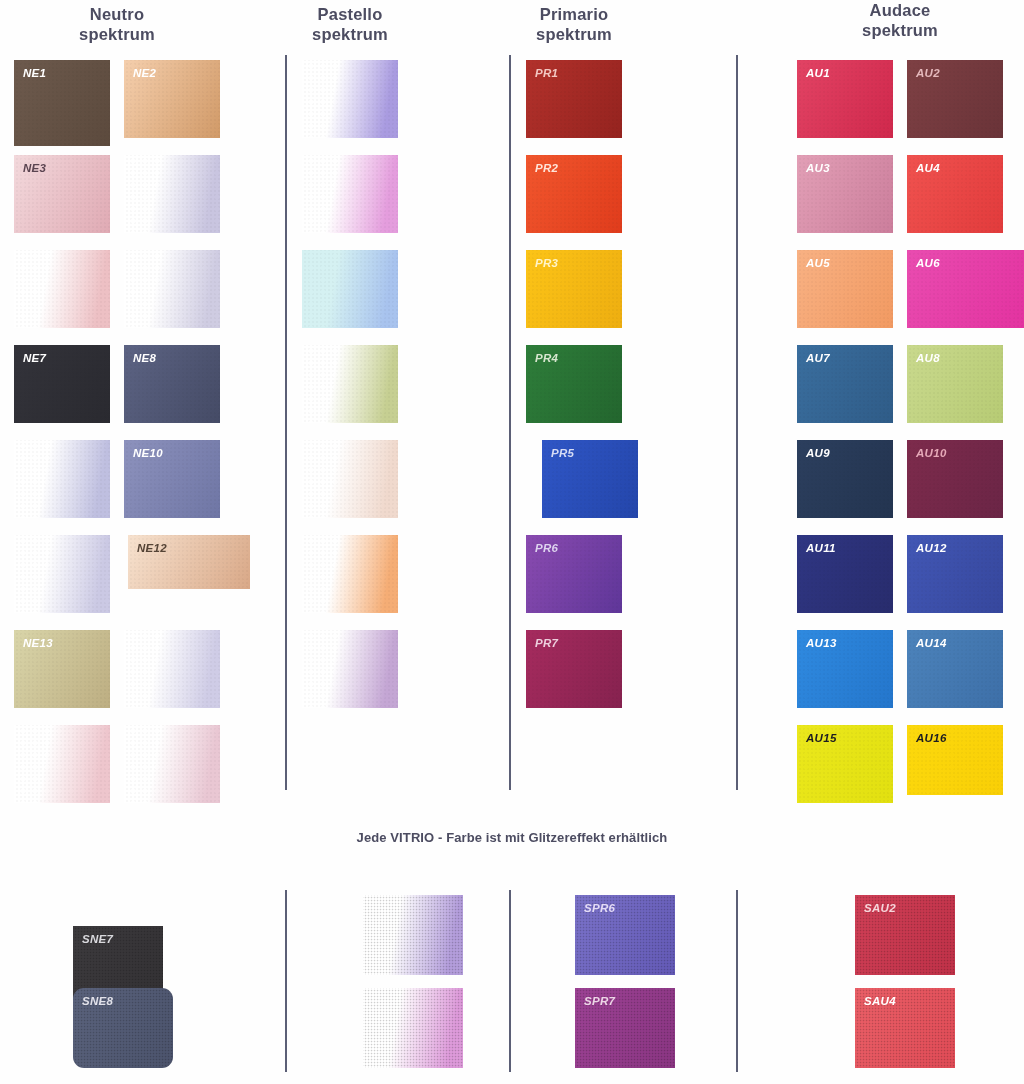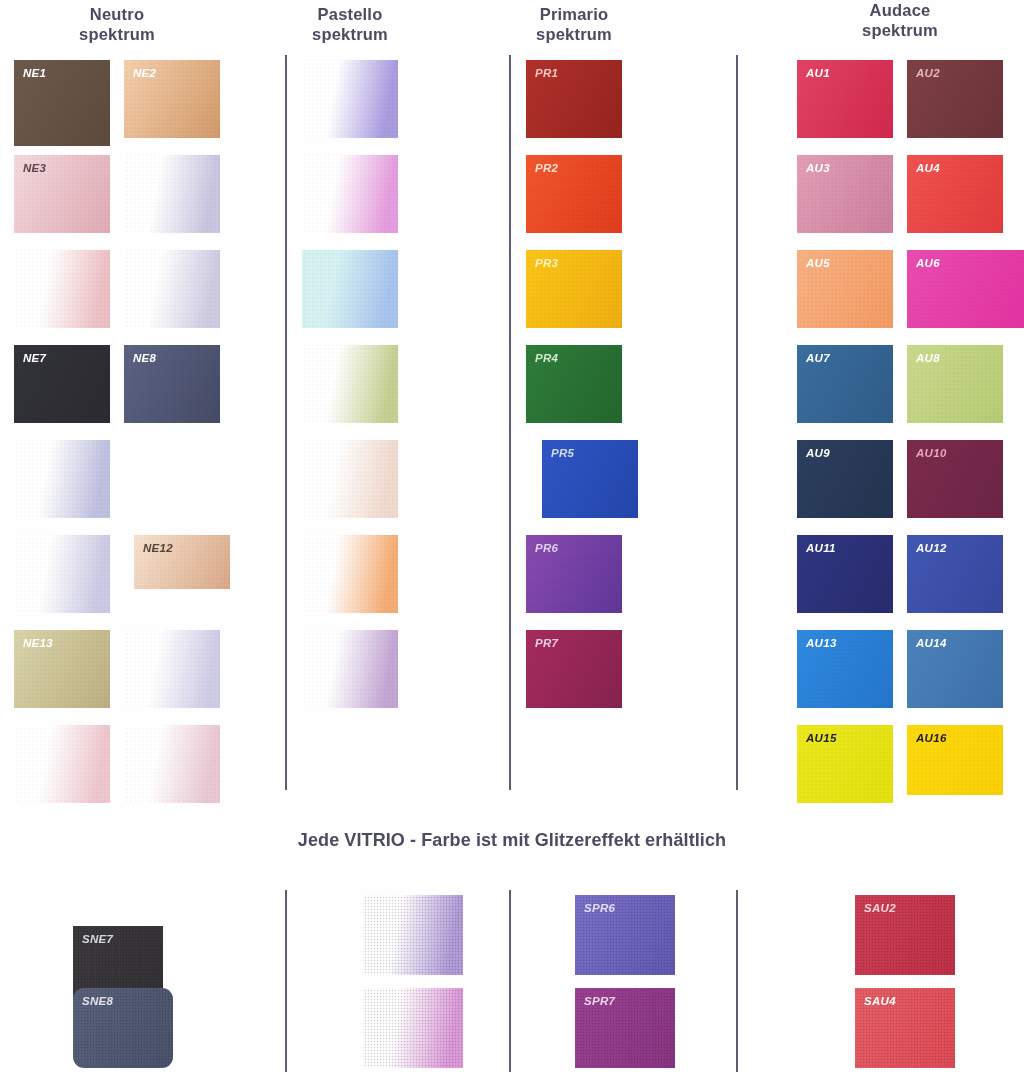--- a/index.html
+++ b/index.html
@@ -83,21 +83,21 @@
     background-size: 3px 3px, 3px 3px, 5px 5px;
     background-position: 0 0, 1px 1px, 2px 3px;
   }
 
   
   .banner {
     position: absolute;
     text-align: center;
     font-family: "Liberation Sans", sans-serif;
     font-weight: bold;
-    font-size: 18px;
+    font-size: 13px;
     color: #4c4c61;
     letter-spacing: .1px;
     white-space: nowrap;
   }
 </style>
 </head>
 <body>
 
 <div id="sheet">
     <div class="col-head" style="left: -6px; top: 4px; width: 246px; color: rgb(76, 76, 97);"><span>Neutro</span><span class="hl2">spektrum</span></div>
@@ -138,25 +138,30 @@
     </div>
     <div class="swatch" style="left: 124px; top: 345px; width: 96px; height: 78px;">
       <div class="fill" style="background: linear-gradient(118deg, rgb(92, 99, 131) 0%, rgb(69, 75, 102) 100%);"></div>
       <div class="grain"></div>
       <div class="lbl" style="color: rgb(255, 255, 255);">NE8</div>
     </div>
     <div class="swatch" style="left: 14px; top: 440px; width: 96px; height: 78px;">
       <div class="fill" style="background: linear-gradient(100deg, rgb(255, 255, 255) 0%, rgb(255, 255, 255) 34%, rgb(191, 191, 224) 86%, rgb(191, 191, 224) 100%);"></div>
       <div class="grain"></div>
     </div>
+    <div class="swatch" style="left: 124px; top: 440px; width: 96px; height: 78px;">
+      <div class="fill" style="background: linear-gradient(118deg, rgb(141, 146, 189) 0%, rgb(111, 118, 165) 100%);"></div>
+      <div class="grain"></div>
+      <div class="lbl" style="color: rgb(255, 255, 255);">NE10</div>
+    </div>
     <div class="swatch" style="left: 14px; top: 535px; width: 96px; height: 78px;">
       <div class="fill" style="background: linear-gradient(100deg, rgb(255, 255, 255) 0%, rgb(255, 255, 255) 34%, rgb(203, 201, 228) 86%, rgb(203, 201, 228) 100%);"></div>
       <div class="grain"></div>
     </div>
-    <div class="swatch" style="left: 134px; top: 535px; width: 96px; height: 54px;">
+    <div class="swatch" style="left: 128px; top: 535px; width: 96px; height: 54px; padding-left: 26px;">
       <div class="fill" style="background: linear-gradient(118deg, rgb(247, 226, 207) 0%, rgb(217, 168, 135) 100%);"></div>
       <div class="grain"></div>
       <div class="lbl" style="color: rgb(85, 68, 54);">NE12</div>
     </div>
     <div class="swatch" style="left: 14px; top: 630px; width: 96px; height: 78px;">
       <div class="fill" style="background: linear-gradient(118deg, rgb(217, 213, 169) 0%, rgb(189, 174, 130) 100%);"></div>
       <div class="grain"></div>
       <div class="lbl" style="color: rgb(255, 255, 255);">NE13</div>
     </div>
     <div class="swatch" style="left: 124px; top: 630px; width: 96px; height: 78px;">

